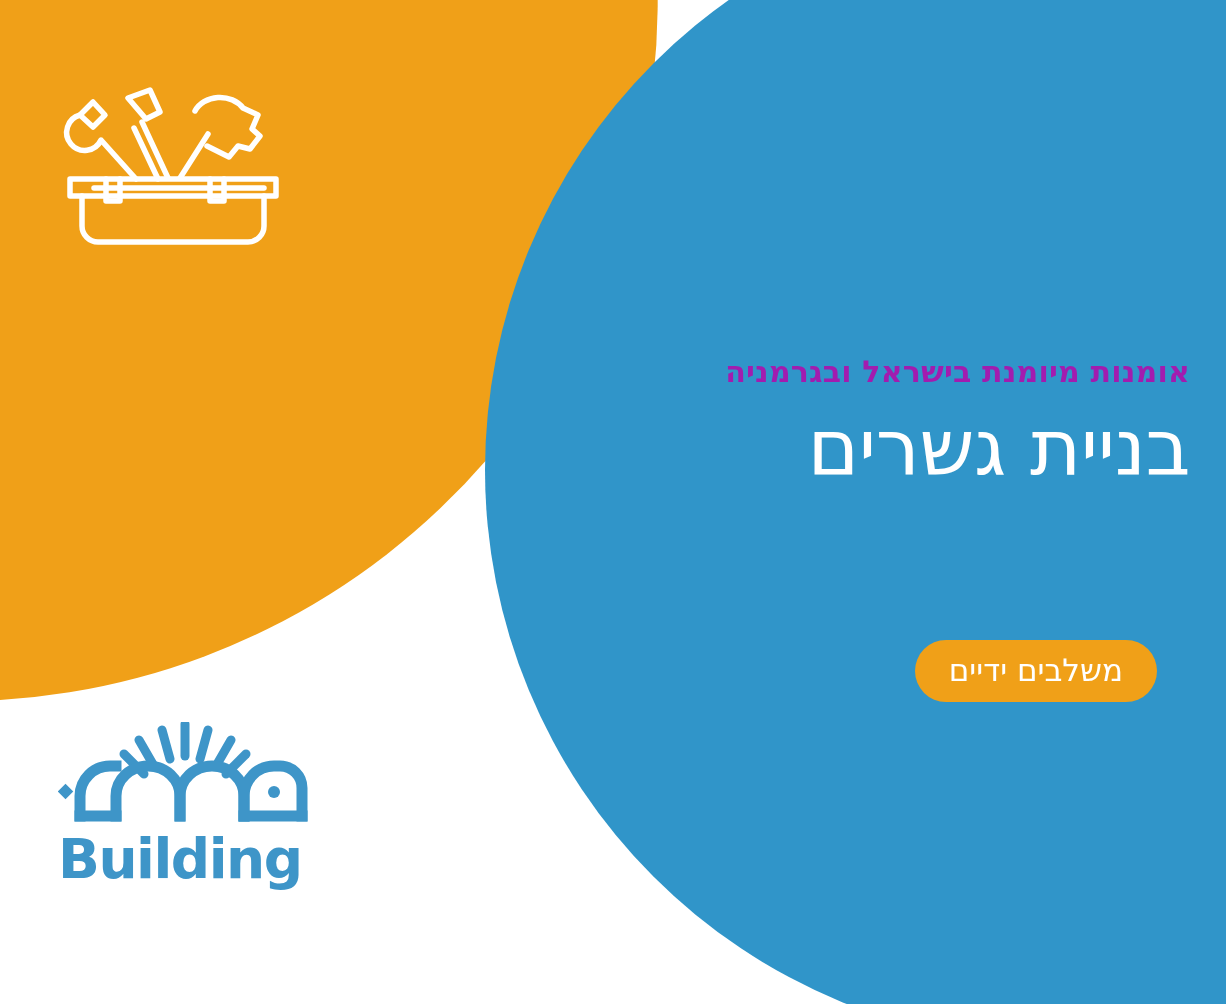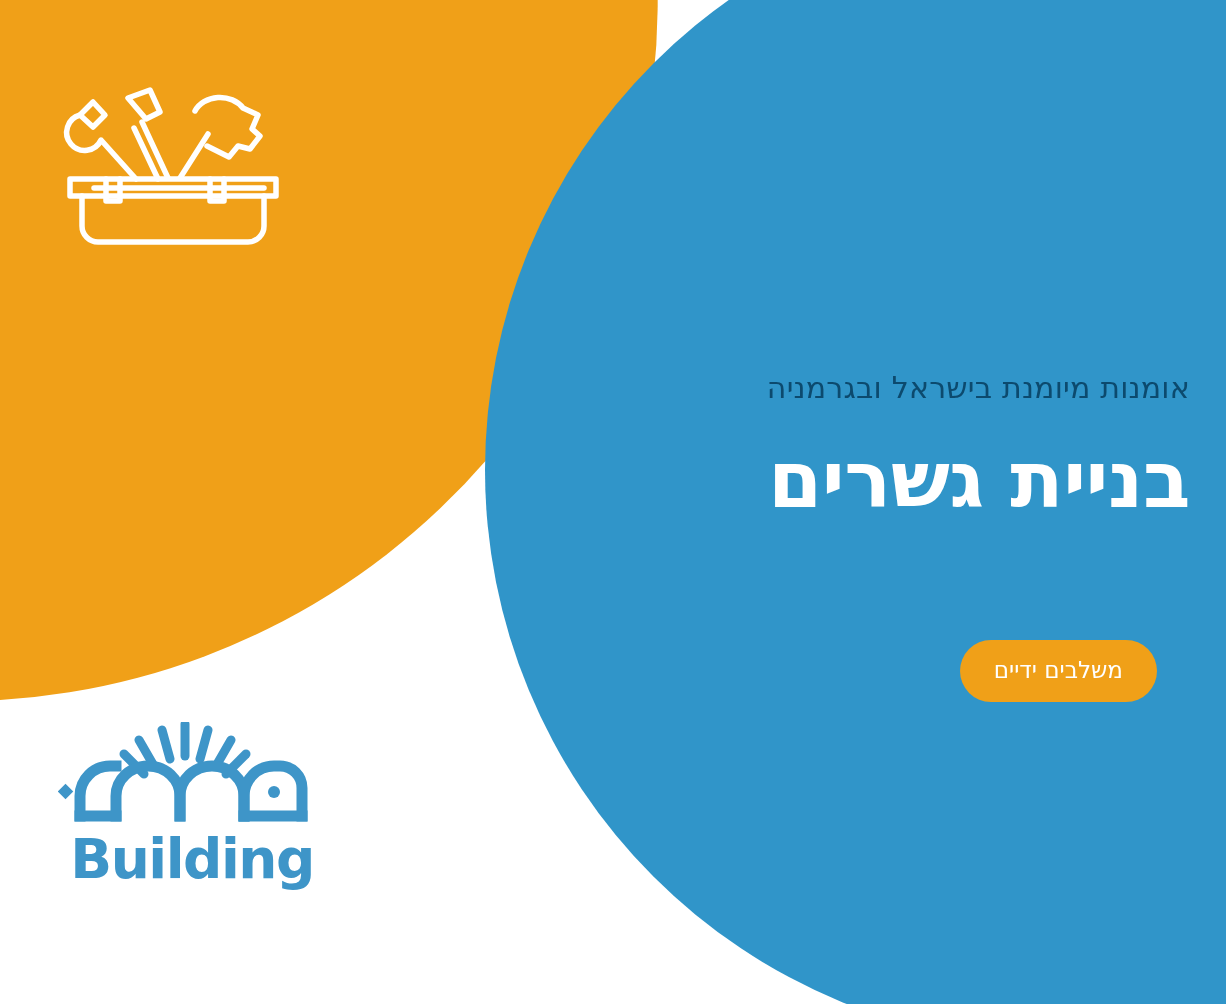--- a/index.html
+++ b/index.html
@@ -38,71 +38,69 @@
   
   #headline-block {
     position: absolute;
     right: 36px;
     top: 352px;
     width: 620px;
     text-align: right;
     direction: rtl;
   }
   #subtitle {
-    color: #0c4a6e;
+    color: #a21caf;
     font-size: 30px;
     line-height: 40px;
-    font-weight: 400;
+    font-weight: 700;
     letter-spacing: 0.2px;
     white-space: nowrap;
-    margin-top: 16px;
   }
   #headline {
     color: #ffffff;
     font-size: 78px;
     line-height: 80px;
-    font-weight: 700;
-    margin-top: 32px;
+    font-weight: 400;
+    margin-top: 16px;
     letter-spacing: -0.5px;
   }
   #headline .hl-line { display: block; white-space: nowrap; }
 
   
   #cta-row {
     position: absolute;
     right: 69px;
     top: 640px;
     direction: rtl;
   }
   #cta-button {
     display: inline-block;
     background: #F0A018;
     color: #ffffff;
-    font-size: 23px;
+    font-size: 31px;
     line-height: 23px;
     padding: 19px 34px 20px 34px;
     border: none;
     border-radius: 34px;
     font-family: inherit;
     cursor: pointer;
     white-space: nowrap;
   }
 
   
   #logo {
     position: absolute;
     left: 58px;
     top: 722px;
     width: 268px;
     height: 220px;
   }
   #logo-mark { display: block; width: 268px; height: 108px; }
   #logo-wordmark {
     margin-top: 2px;
-    text-align: center;
     color: #3E95C8;
     font-weight: bold;
     font-size: 55px;
     line-height: 54px;
     letter-spacing: -1.5px;
     width: 268px;
   }
   #logo-wordmark span { display: block; }
 </style>
 </head>

